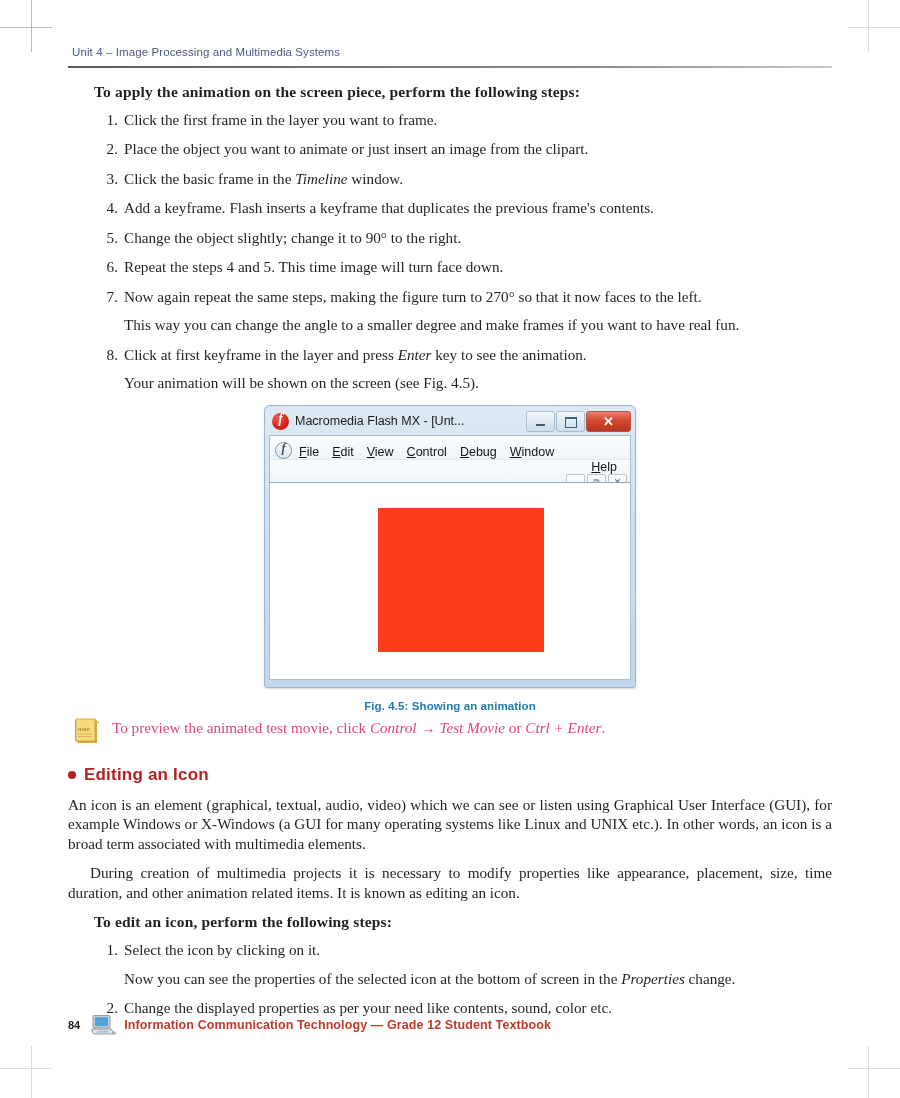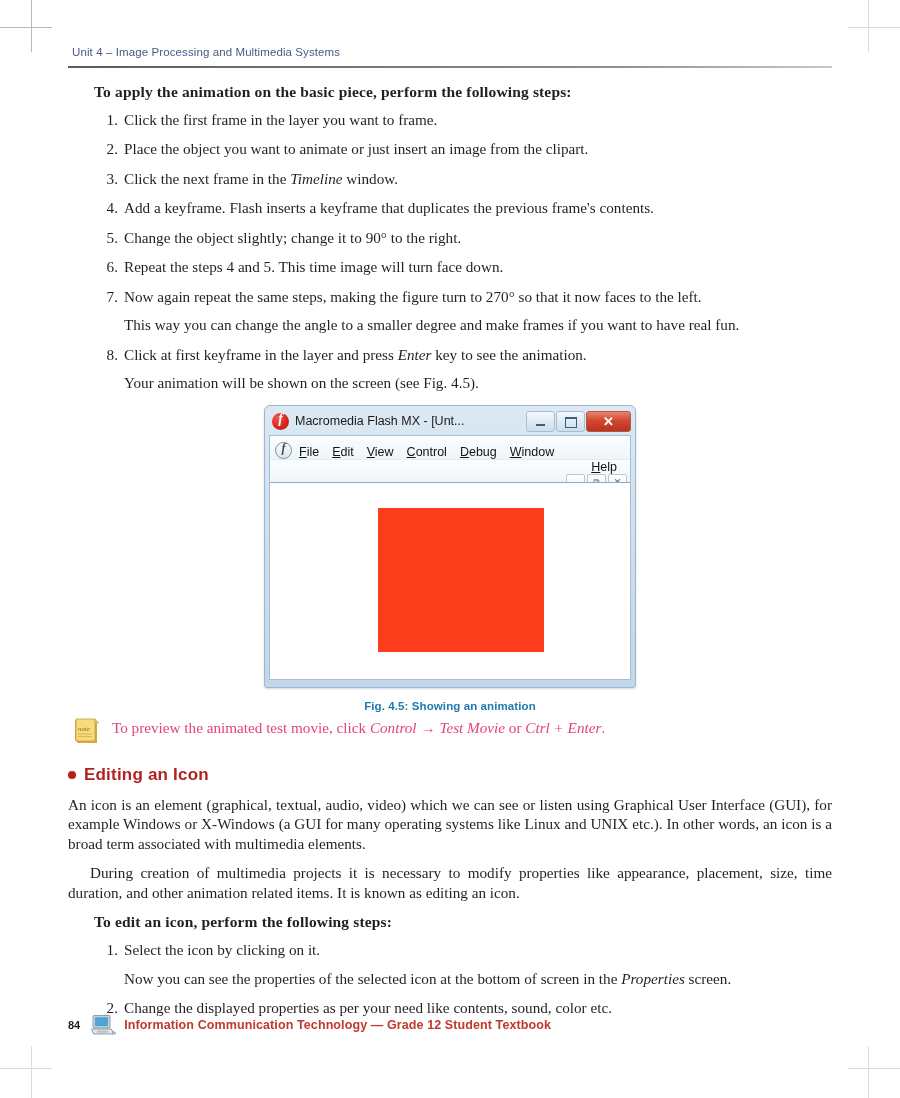--- a/index.html
+++ b/index.html
@@ -330,34 +330,34 @@
 <div class="crop v faint" style="left:31px; top:1046px;"></div>
 <div class="crop h faint" style="left:0; top:1068px;"></div>
 <div class="crop v faint" style="left:868px; top:1046px;"></div>
 <div class="crop h faint" style="left:848px; top:1068px;"></div>
 
 <div class="page">
 
   <div class="runhead">Unit 4 – Image Processing and Multimedia Systems</div>
   <div class="rule"></div>
 
-  <div class="lead">To apply the animation on the basic piece, perform the following steps:</div>
+  <div class="lead">To apply the animation on the screen piece, perform the following steps:</div>
 
   <ol class="steps">
     <li>
       <span class="num">1.</span>
       <span>Click the first frame in the layer you want to frame.</span>
     </li>
     <li>
       <span class="num">2.</span>
       <span>Place the object you want to animate or just insert an image from the clipart.</span>
     </li>
     <li>
       <span class="num">3.</span>
-      <span>Click the next frame in the </span><span class="it">Timeline</span><span> window.</span>
+      <span>Click the basic frame in the </span><span class="it">Timeline</span><span> window.</span>
     </li>
     <li>
       <span class="num">4.</span>
       <span>Add a keyframe. Flash inserts a keyframe that duplicates the previous frame's contents.</span>
     </li>
     <li>
       <span class="num">5.</span>
       <span>Change the object slightly; change it to 90° to the right.</span>
     </li>
     <li>
@@ -443,21 +443,21 @@
 
   <p class="body">An icon is an element (graphical, textual, audio, video) which we can see or listen using Graphical User Interface (GUI), for example Windows or X-Windows (a GUI for many operating systems like Linux and UNIX etc.). In other words, an icon is a broad term associated with multimedia elements.</p>
   <p class="body indent">During creation of multimedia projects it is necessary to modify properties like appearance, placement, size, time duration, and other animation related items. It is known as editing an icon.</p>
 
   <div class="lead" style="margin-top:11px;">To edit an icon, perform the following steps:</div>
 
   <ol class="steps">
     <li>
       <span class="num">1.</span>
       <span>Select the icon by clicking on it.</span>
-      <span class="cont"><span>Now you can see the properties of the selected icon at the bottom of screen in the </span><span class="it">Properties</span><span> screen.</span></span>
+      <span class="cont"><span>Now you can see the properties of the selected icon at the bottom of screen in the </span><span class="it">Properties</span><span> change.</span></span>
     </li>
     <li>
       <span class="num">2.</span>
       <span>Change the displayed properties as per your need like contents, sound, color etc.</span>
     </li>
   </ol>
 
   <div class="footer">
     <span class="pageno">84</span>
     <svg class="pcicon" viewBox="0 0 26 22">

